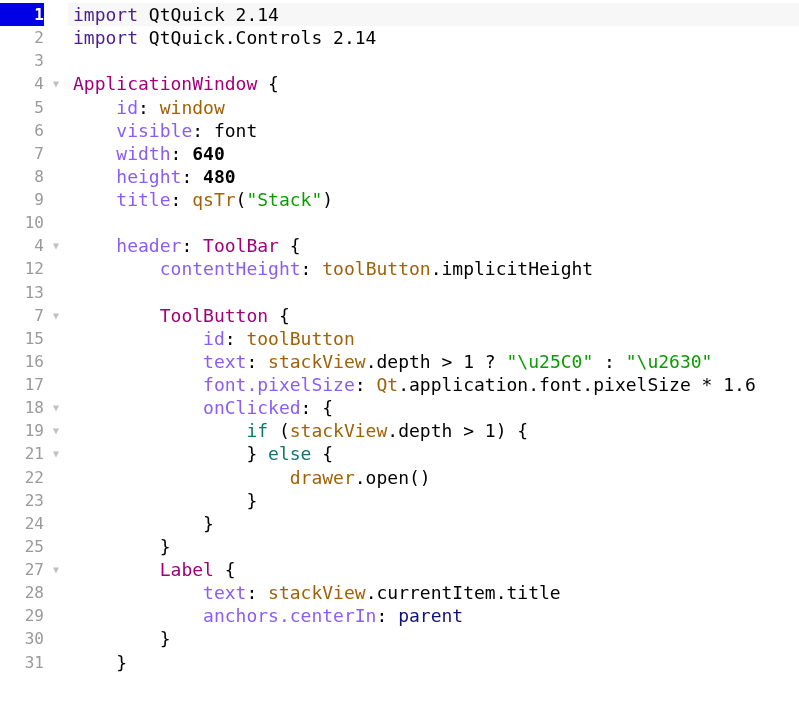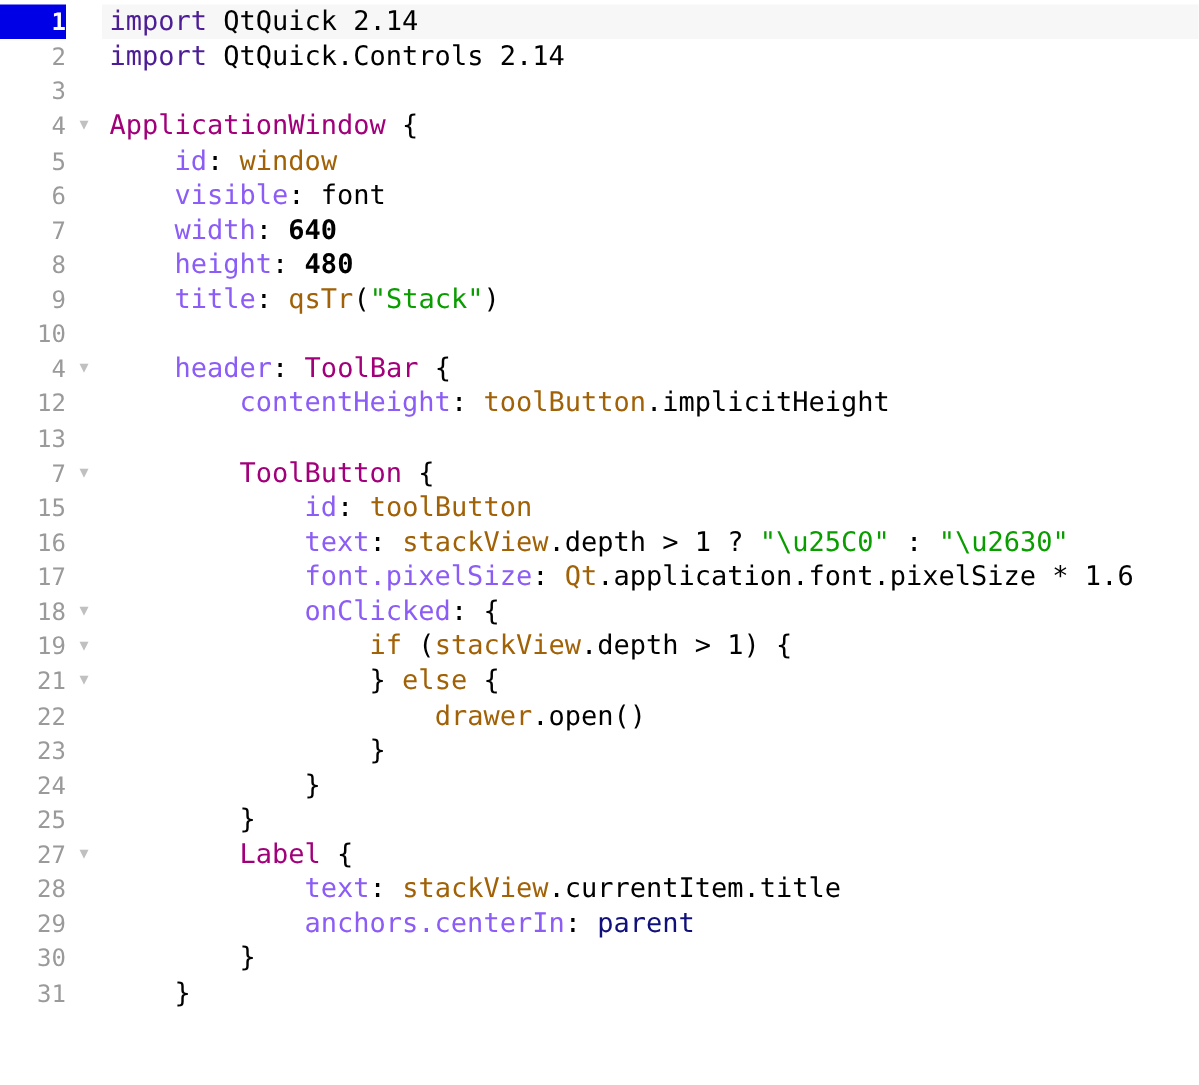--- a/index.html
+++ b/index.html
@@ -8,21 +8,21 @@
   .editor { position:absolute; left:0; top:3px; width:799px; }
   .line { position:relative; height:23.13px; line-height:23.13px; white-space:pre; }
   .line.current .code { background:#f7f7f7; }
   .gutter { position:absolute; left:0; top:0; width:44px; height:100%; text-align:right;
             color:#9a9a9a; font-size:16px; padding-right:0; box-sizing:border-box; }
   .gutter .num { display:inline-block; width:40px; text-align:right; }
   .line.current .gutter { background:#0000e6; color:#ffffff; font-weight:bold; }
   .fold { position:absolute; left:50px; top:0; width:12px; color:#c0c0c0; font-size:10px; text-align:center; }
   .code { position:absolute; left:68px; right:0; top:0; height:100%; padding-left:5px; color:#000; }
   .kw-import { color:#4c1d95; }
-  .kw-ctrl { color:#a16207; }
+  .kw-ctrl { color:#0f766e; }
   .type { color:#a1007a; }
   .prop { color:#8b5cf6; }
   .id { color:#a16207;text-align:right; }
   .str { color:#0a9d00; }
   .fn { color:#a16207; }
   .enum { color:#10107a; }
   .num-lit { color:#000000; font-weight:bold; }
 </style>
 </head>
 <body>

